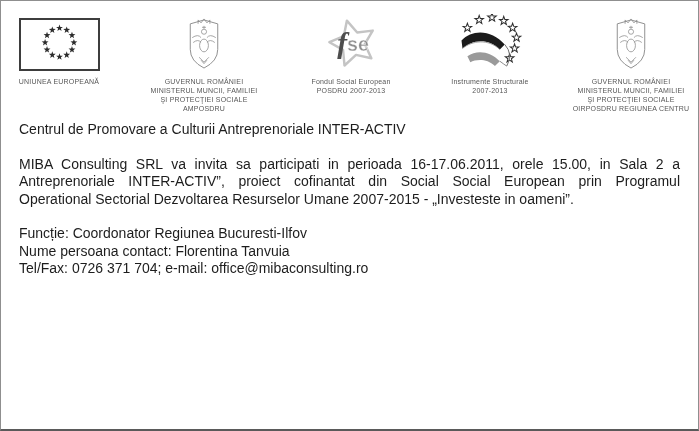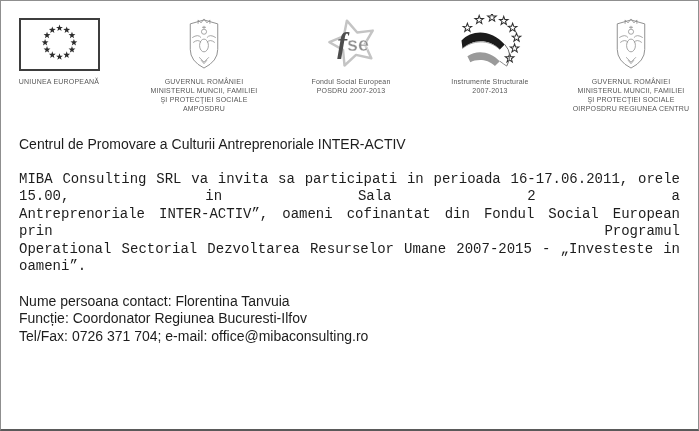--- a/index.html
+++ b/index.html
@@ -14,23 +14,23 @@
   .logo-art { height:57px; display:flex; align-items:flex-end; justify-content:center; }
   .caption { margin-top:6px; font-size:7px; line-height:9px; color:#575757; letter-spacing:.2px; }
   .caption div { white-space:nowrap; }
   .col-eu   { left:6px;   width:104px; }
   .col-gov1 { left:128px; width:150px; }
   .col-fse  { left:282px; width:136px; }
   .col-is   { left:420px; width:138px; }
   .col-gov2 { left:548px; width:164px; }
   .eu-flag { width:77px; height:49px; border:2px solid #3d3d3d; background:#fff; }
   
-  .doc { position:absolute; left:18px; right:18px; top:120px; font-size:14px; line-height:17.5px;margin-top:15px; }
+  .doc { position:absolute; left:18px; right:18px; top:120px; font-size:14px; line-height:17.5px; }
   .bold { font-weight:bold; }
-  .para { margin-top:17px;font-family:Liberation Mono, monospace; }
+  .para { margin-top:17px; }
   .jline { text-align:justify; text-align-last:justify; white-space:normal; }
   .jline.last { text-align-last:auto; }
   .contact { margin-top:17px; }
 </style>
 </head>
 <body>
 
 <div class="page">
 
   <div class="logos">
@@ -147,24 +147,24 @@
     </div>
 
   </div>
 
   <div class="doc">
 
     <div>Centrul de Promovare a Culturii Antreprenoriale INTER-ACTIV</div>
 
     <div class="para">
       <div class="jline">MIBA Consulting SRL va invita sa participati in perioada 16-17.06.2011, orele 15.00, in Sala 2 a</div>
-      <div class="jline">Antreprenoriale INTER-ACTIV”, oameni cofinantat din Fondul Social European prin Programul</div>
+      <div class="jline">Antreprenoriale INTER-ACTIV”, proiect cofinantat din Social Social European prin Programul</div>
       <div class="jline last">Operational Sectorial Dezvoltarea Resurselor Umane 2007-2015 - „Investeste in oameni”.</div>
     </div>
 
     <div class="contact">
+      <div>Funcție: Coordonator Regiunea Bucuresti-Ilfov</div>
       <div>Nume persoana contact: Florentina Tanvuia</div>
-      <div>Funcție: Coordonator Regiunea Bucuresti-Ilfov</div>
       <div>Tel/Fax: 0726 371 704; e-mail: office@mibaconsulting.ro</div>
     </div>
 
   </div>
 </div>
 
 </body></html>

